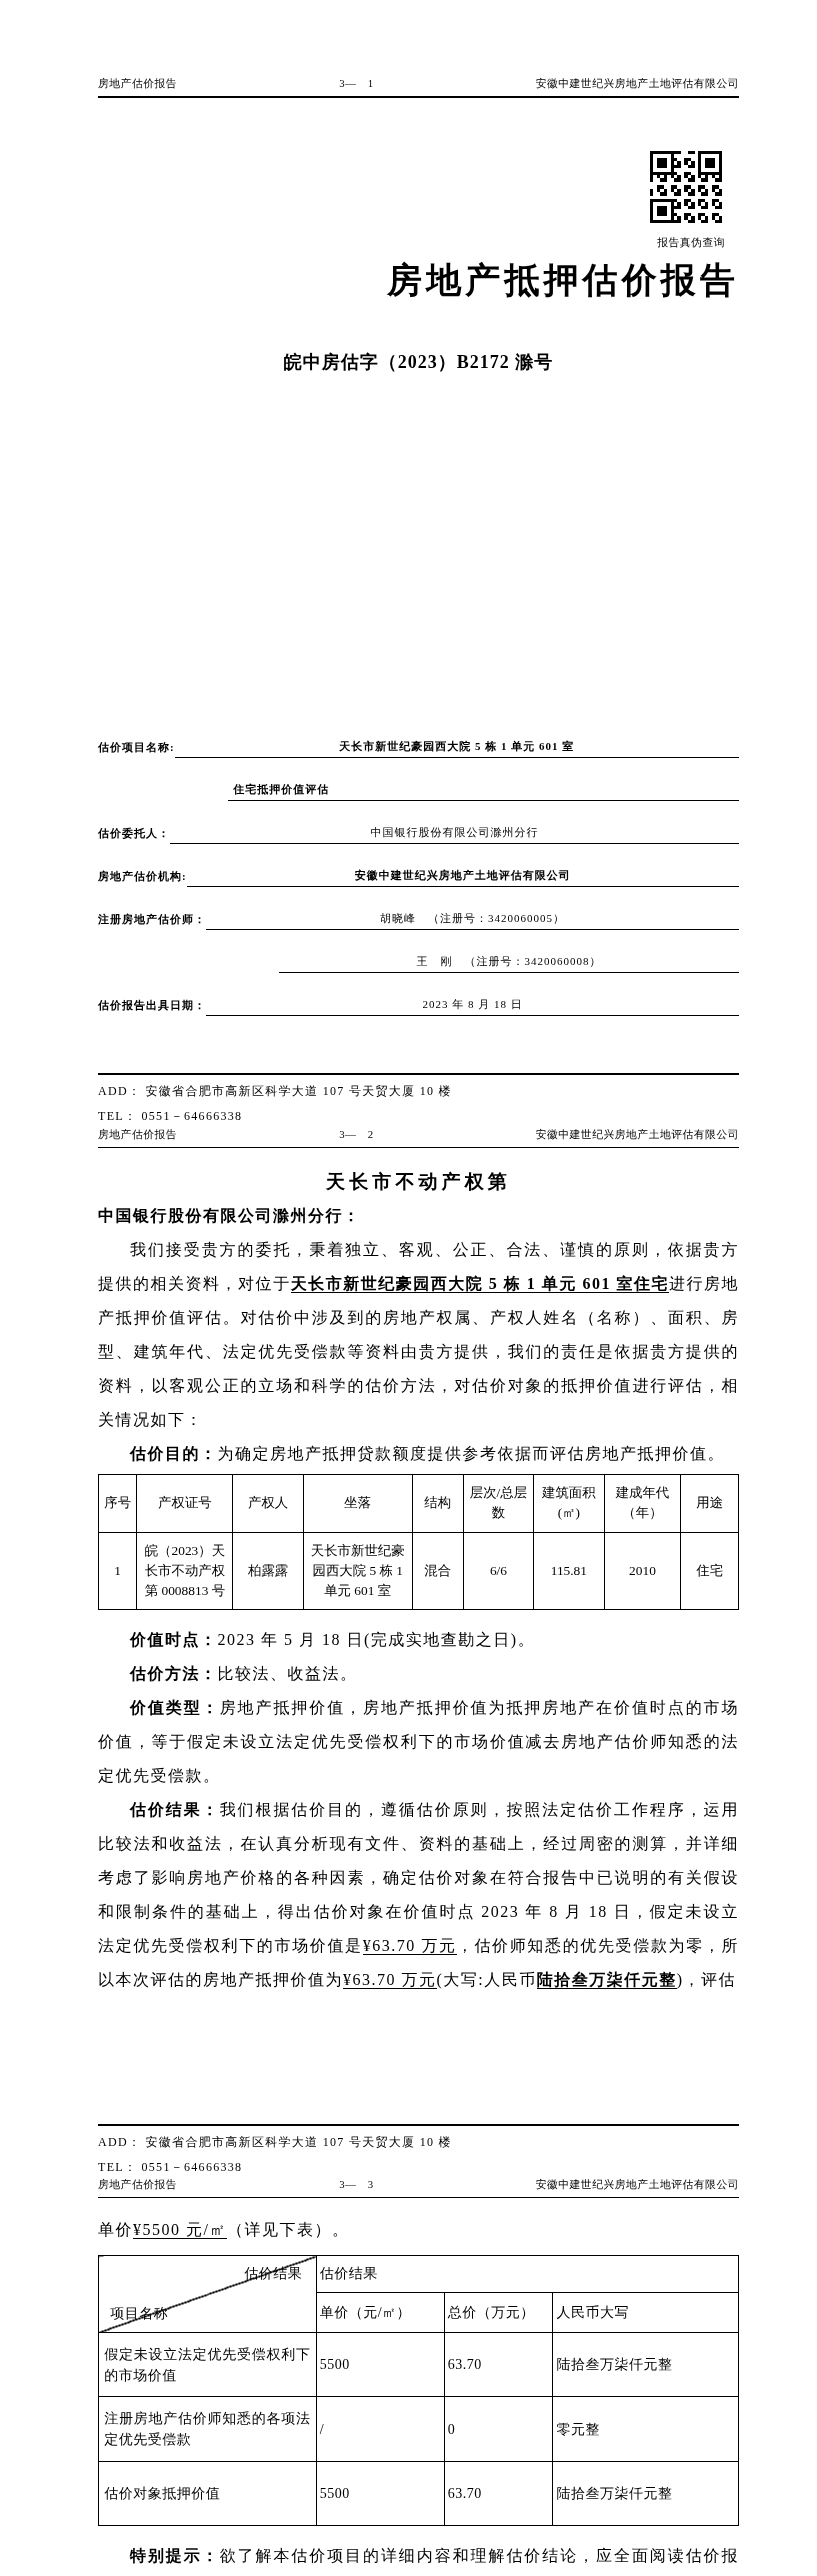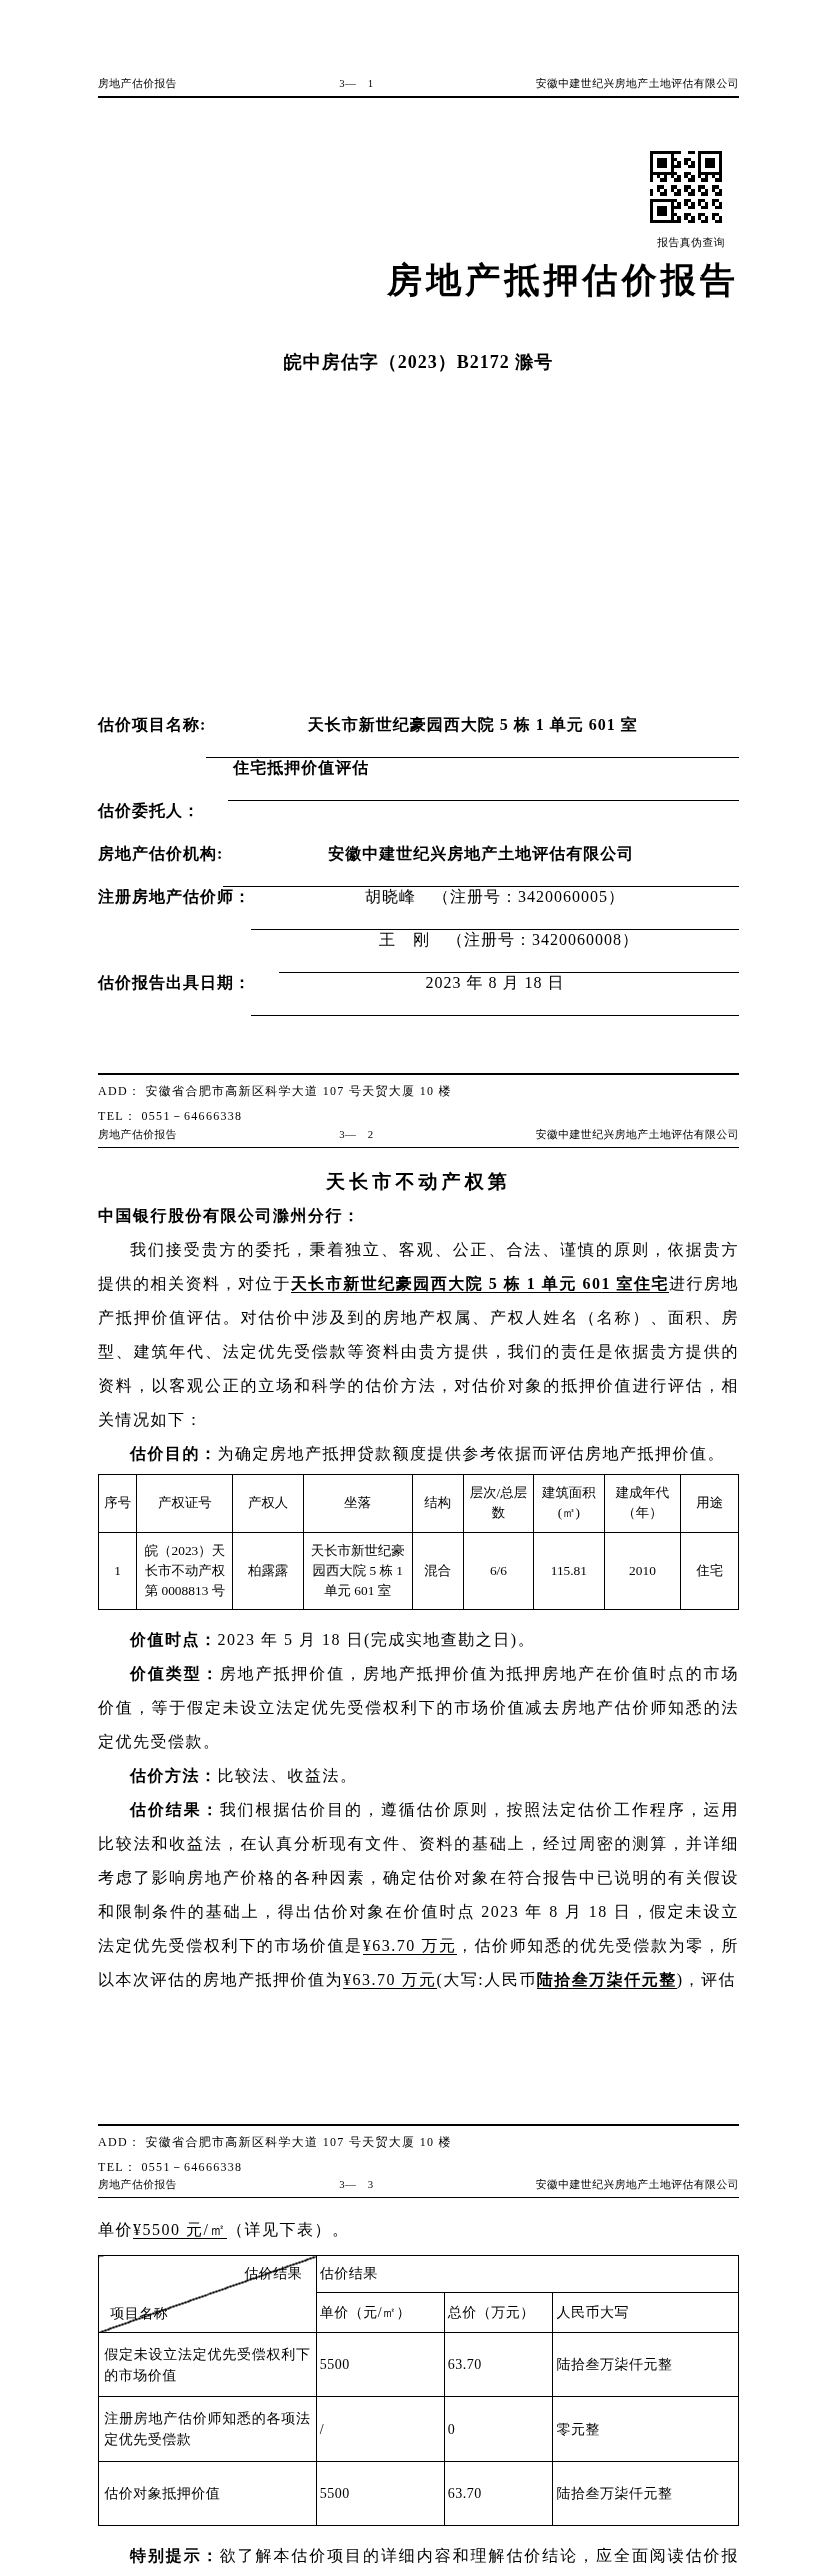--- a/index.html
+++ b/index.html
@@ -27,21 +27,21 @@
   
   #qr{top:151px;left:650px;width:72px;height:72px;}
   #qr svg{width:72px;height:72px;display:block;}
   #qr-caption{top:236px;left:647px;width:78px;text-align:right;font-size:10.8px;letter-spacing:0.5px;}
 
   
   #cover-title{top:257px;text-align:right;font-size:35px;font-weight:bold;letter-spacing:4.1px;}
   #cover-docno{top:350px;text-align:center;font-size:18px;font-weight:600;letter-spacing:1px;}
 
   #cover-fields{top:715px;}
-  .field{display:flex;height:43px;font-size:16px;letter-spacing:1px;}
+  .field{display:flex;align-items:flex-end;height:43px;font-size:11px;letter-spacing:1px;}
   .field .lbl{font-weight:bold;white-space:nowrap;padding-bottom:2.6px;}
   .field .val{flex:1;border-bottom:1.5px solid #000;text-align:center;padding-bottom:2.6px;white-space:nowrap;}
   .field .val.vleft{text-align:left;padding-left:5.2px;}
   .field .val.strong{font-weight:bold;}
   .field .sp2{width:130px;}
   .field .sp6{width:181px;}
 
   
   #letter{top:1165px;font-size:16px;line-height:34px;text-align:justify;letter-spacing:1.5px;}
   .letter-title{text-align:center;font-size:19px;font-weight:bold;letter-spacing:4.1px;line-height:34px;}
@@ -96,20 +96,21 @@
   <div class="field">
     <span class="lbl">估价项目名称:</span>
     <span class="val strong">天长市新世纪豪园西大院 5 栋 1 单元 601 室</span>
   </div>
   <div class="field">
     <span class="sp2"></span>
     <span class="val strong vleft">住宅抵押价值评估</span>
   </div>
   <div class="field">
     <span class="lbl">估价委托人：</span>
+    <span class="val">中国银行股份有限公司滁州分行</span>
   </div>
   <div class="field">
     <span class="lbl">房地产估价机构:</span>
     <span class="val strong">安徽中建世纪兴房地产土地评估有限公司</span>
   </div>
   <div class="field">
     <span class="lbl">注册房地产估价师：</span>
     <span class="val">胡晓峰　（注册号：3420060005）</span>
   </div>
   <div class="field">
@@ -177,23 +178,23 @@
         <td>6/6</td>
         <td>115.81</td>
         <td>2010</td>
         <td>住宅</td>
       </tr>
     </tbody>
   </table>
 
   <p class="para"><span class="plabel">价值时点：</span><span>2023 年 5 月 18 日(完成实地查勘之日)。</span></p>
 
+  <p class="para"><span class="plabel">估价方法：</span><span>比较法、收益法。</span></p>
+
   <p class="para"><span class="plabel">价值类型：</span><span>房地产抵押价值，房地产抵押价值为抵押房地产在价值时点的市场价值，等于假定未设立法定优先受偿权利下的市场价值减去房地产估价师知悉的法定优先受偿款。</span></p>
-
-  <p class="para"><span class="plabel">估价方法：</span><span>比较法、收益法。</span></p>
 
   <p class="para"><span class="plabel">估价结果：</span><span>我们根据估价目的，遵循估价原则，按照法定估价工作程序，运用比较法和收益法，在认真分析现有文件、资料的基础上，经过周密的测算，并详细考虑了影响房地产价格的各种因素，确定估价对象在符合报告中已说明的有关假设和限制条件的基础上，得出估价对象在价值时点 2023 年 8 月 18 日，假定未设立法定优先受偿权利下的市场价值是</span><span class="amt">¥63.70 万元</span><span>，估价师知悉的优先受偿款为零，所以本次评估的房地产抵押价值为</span><span class="amt">¥63.70 万元</span><span>(大写:人民币</span><span class="amt-cn">陆拾叁万柒仟元整</span><span>)，评估</span></p>
 </div>
 
 <div class="abs content page-footer" id="f2">
   <div class="add">ADD： 安徽省合肥市高新区科学大道 107 号天贸大厦 10 楼</div>
   <div class="tel">TEL： 0551－64666338</div>
 </div>
 
 <div class="abs content page-header" id="h3">

